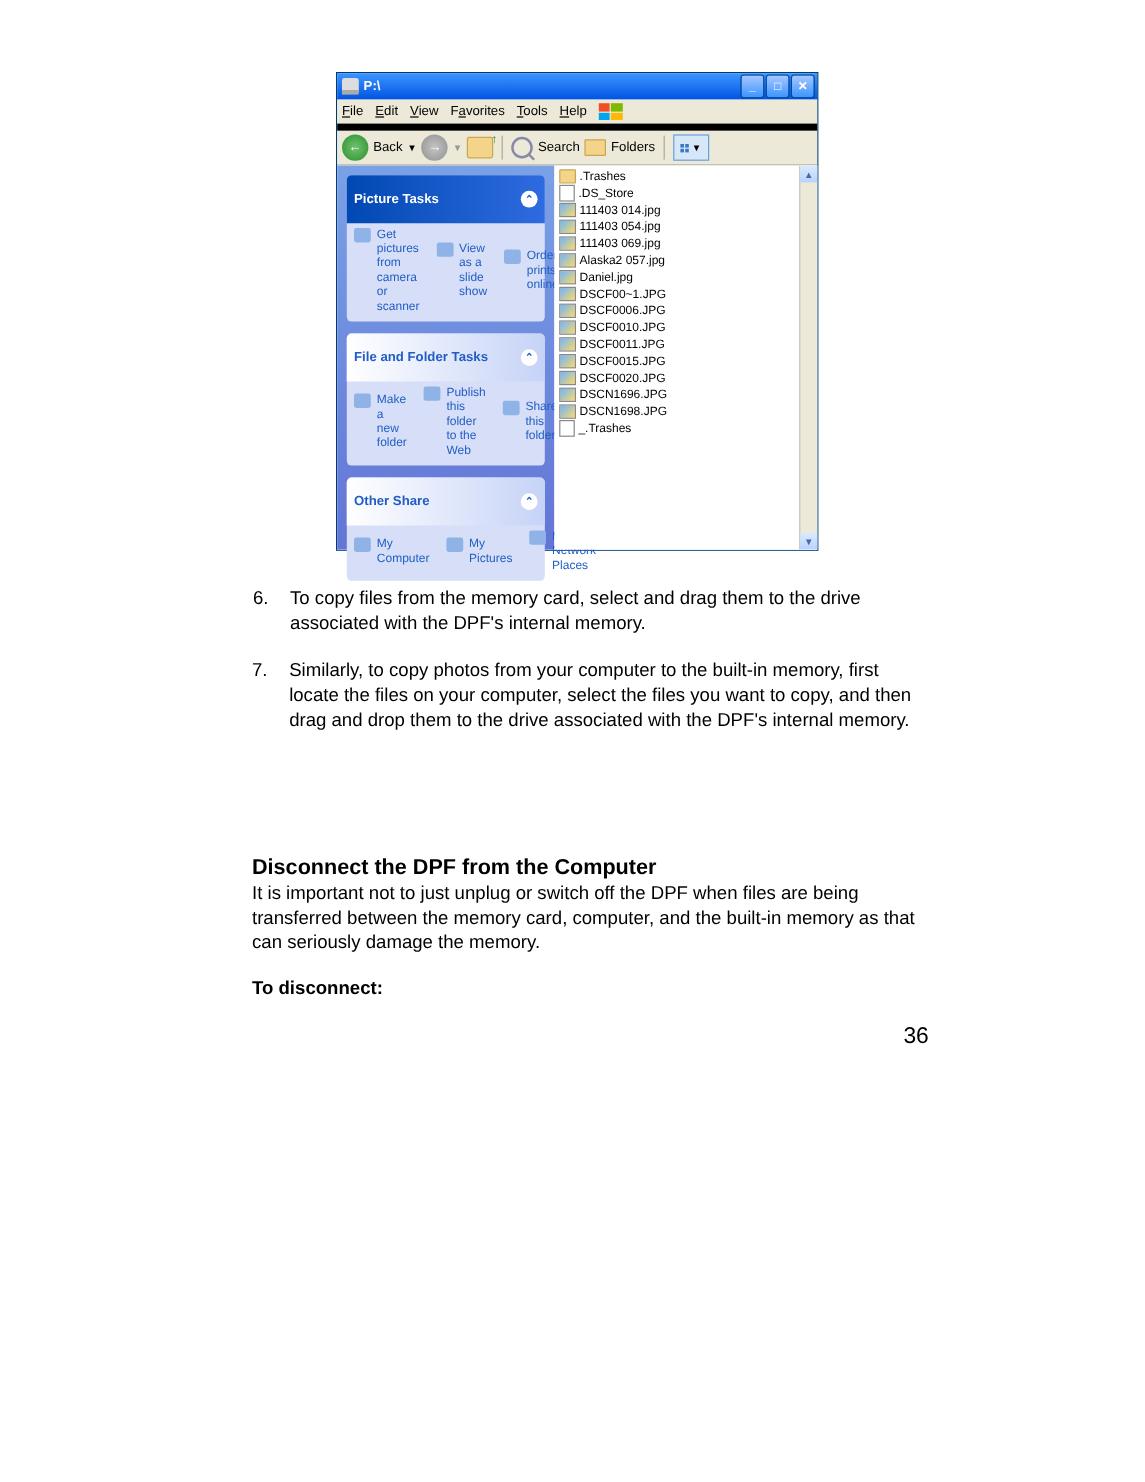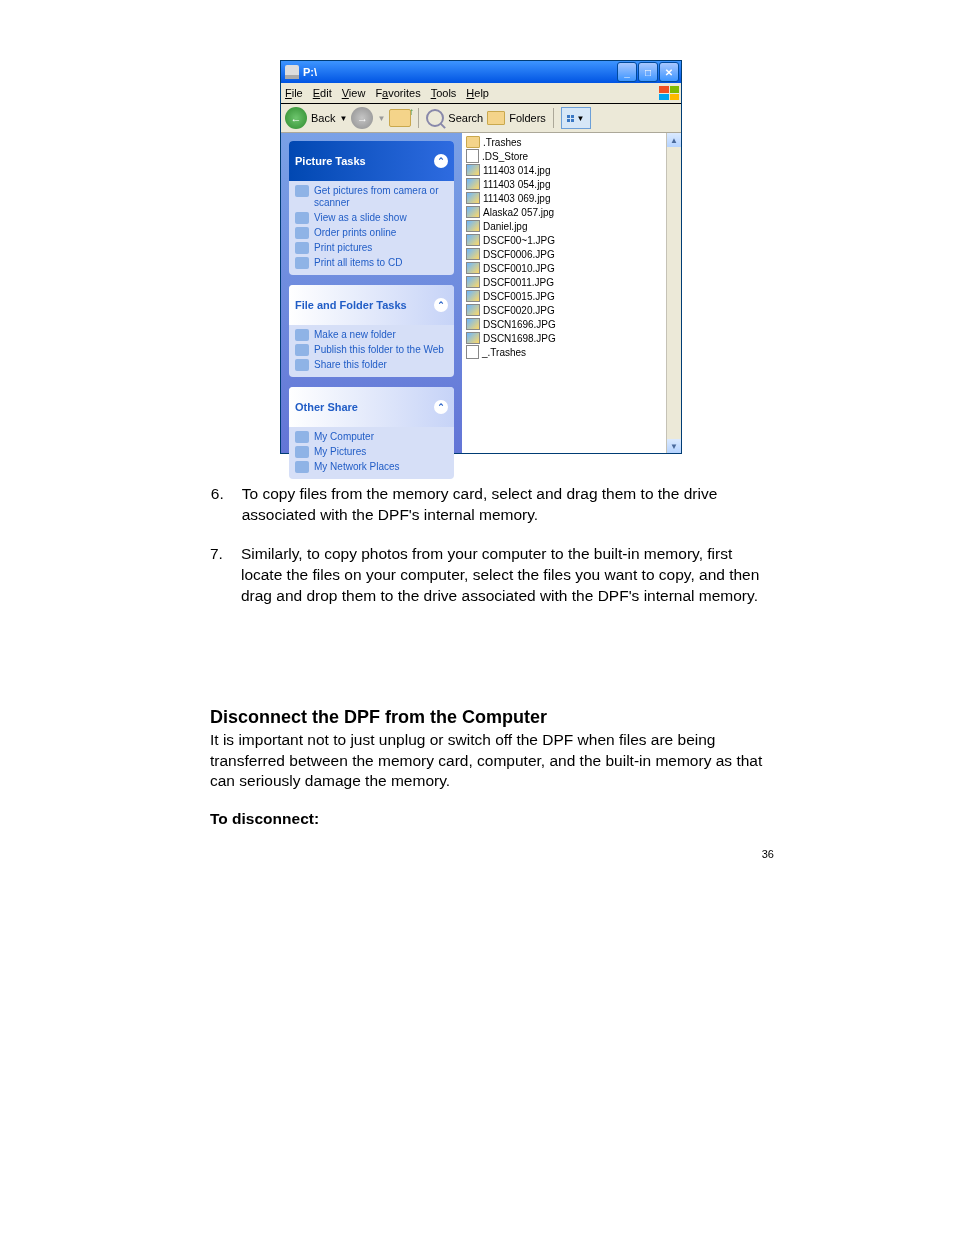--- a/index.html
+++ b/index.html
@@ -65,22 +65,21 @@
     font-weight: bold;
     font-size: 10px;
   }
   .menubar {
     background: #ece9d8;
     display: flex;
     align-items: center;
     height: 20px;
     padding-left: 4px;
     gap: 10px;
-    justify-content: space-between;
-    border-bottom: 1px solid #000000;
+    border-bottom: 6px solid #000000;
   }
   .menubar-items { display: flex; gap: 10px; }
   .menubar-item { color: #000; }
   .menubar-item .u { text-decoration: underline; }
   .winflag {
     width: 20px;
     height: 14px;
     display: grid;
     grid-template-columns: 1fr 1fr;
     grid-template-rows: 1fr 1fr;
@@ -209,22 +208,22 @@
     background: #fff;
     color: #215dc6;
     display: flex;
     align-items: center;
     justify-content: center;
     font-size: 9px;
   }
   .task-items {
     padding: 4px 6px 0 6px;
     display: flex;
-    flex-direction: column;
-    gap: 3px;
+    gap: 14px;
+    align-items: center;
   }
   .task-item {
     display: flex;
     align-items: flex-start;
     gap: 5px;
     color: #215dc6;
     font-size: 10px;
     line-height: 12px;
   }
   .ti-ico {
@@ -295,21 +294,21 @@
     font-size: 15.5px;
     line-height: 1.35;
     margin-bottom: 18px;
   }
   .bold-line {
     font-weight: bold;
     font-size: 15.5px;
   }
   .page-num {
     text-align: right;
-    font-size: 11px;
+    font-size: 19px;
     margin-top: 20px;
   }
 </style>
 </head>
 <body>
 
 <div class="page">
 
   <div class="screenshot-wrap">
     <div class="explorer">

